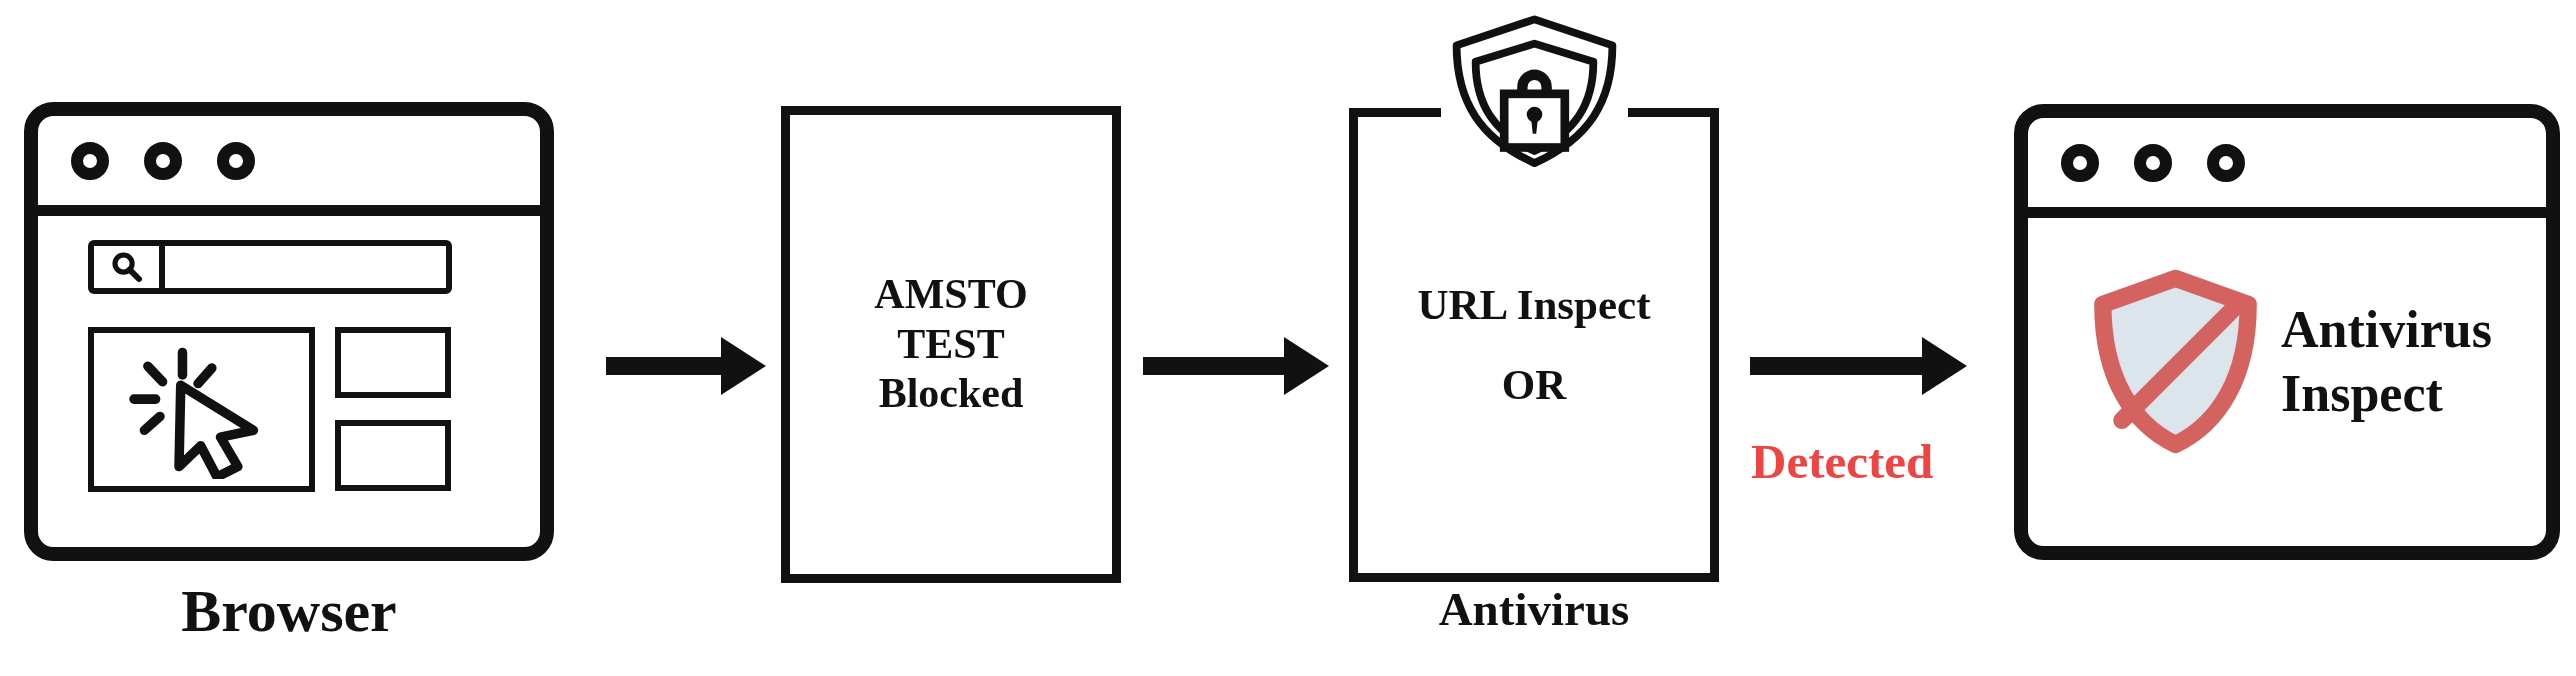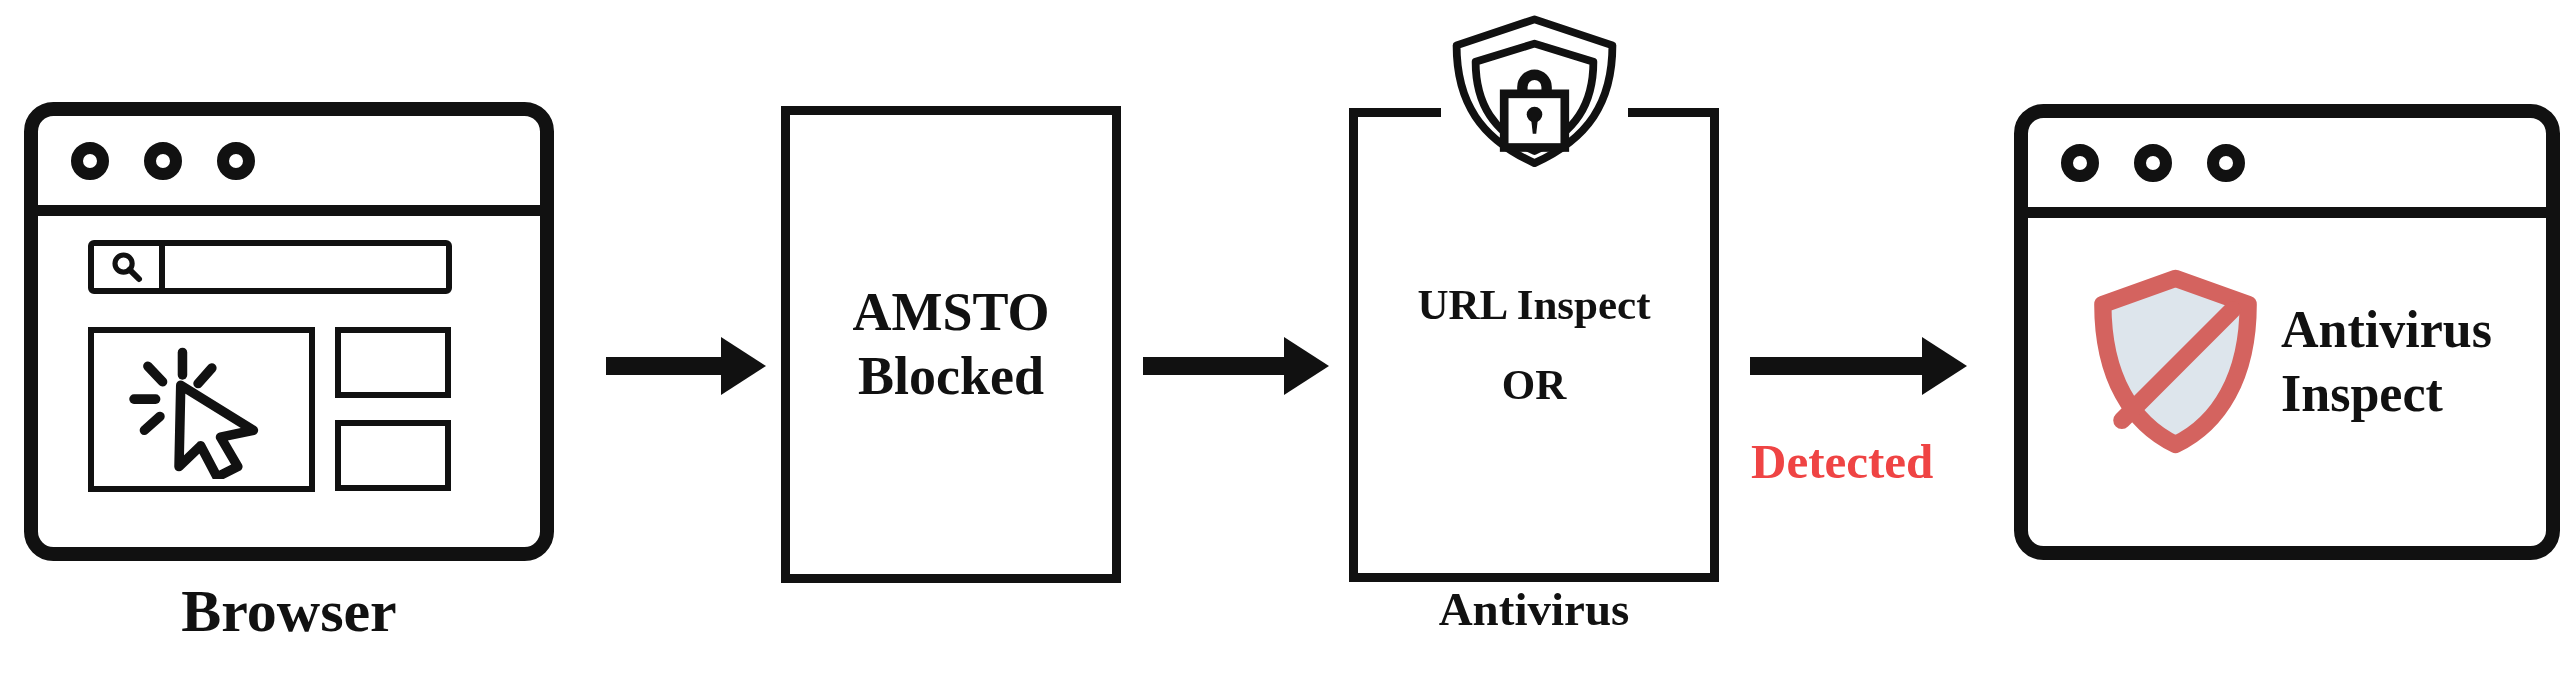--- a/index.html
+++ b/index.html
@@ -221,22 +221,23 @@
       <div class="content-side two"></div>
     </div>
   </div>
   <div class="node-caption" style="left:24px; top:577px; width:530px; font-size:60px;">Browser</div>
 
   <div class="arrow" style="left:606px; top:355px; width:160px;">
     <div class="arrow-shaft"></div>
     <div class="arrow-head"></div>
   </div>
 
-  <div class="process-box" style="left:781px; top:106px; width:340px; height:477px; font-size:54px;">
+  <div class="process-box" style="left:781px; top:106px; width:340px; height:477px; font-size:42px;">
     <span class="line">AMSTO</span>
+    <span class="line">TEST</span>
     <span class="line">Blocked</span>
   </div>
 
   <div class="arrow" style="left:1143px; top:355px; width:186px;">
     <div class="arrow-shaft"></div>
     <div class="arrow-head"></div>
   </div>
 
   <div class="process-box av-box" style="left:1349px; top:108px; width:370px; height:474px; font-size:43px;">
     <span class="line">URL Inspect</span>

